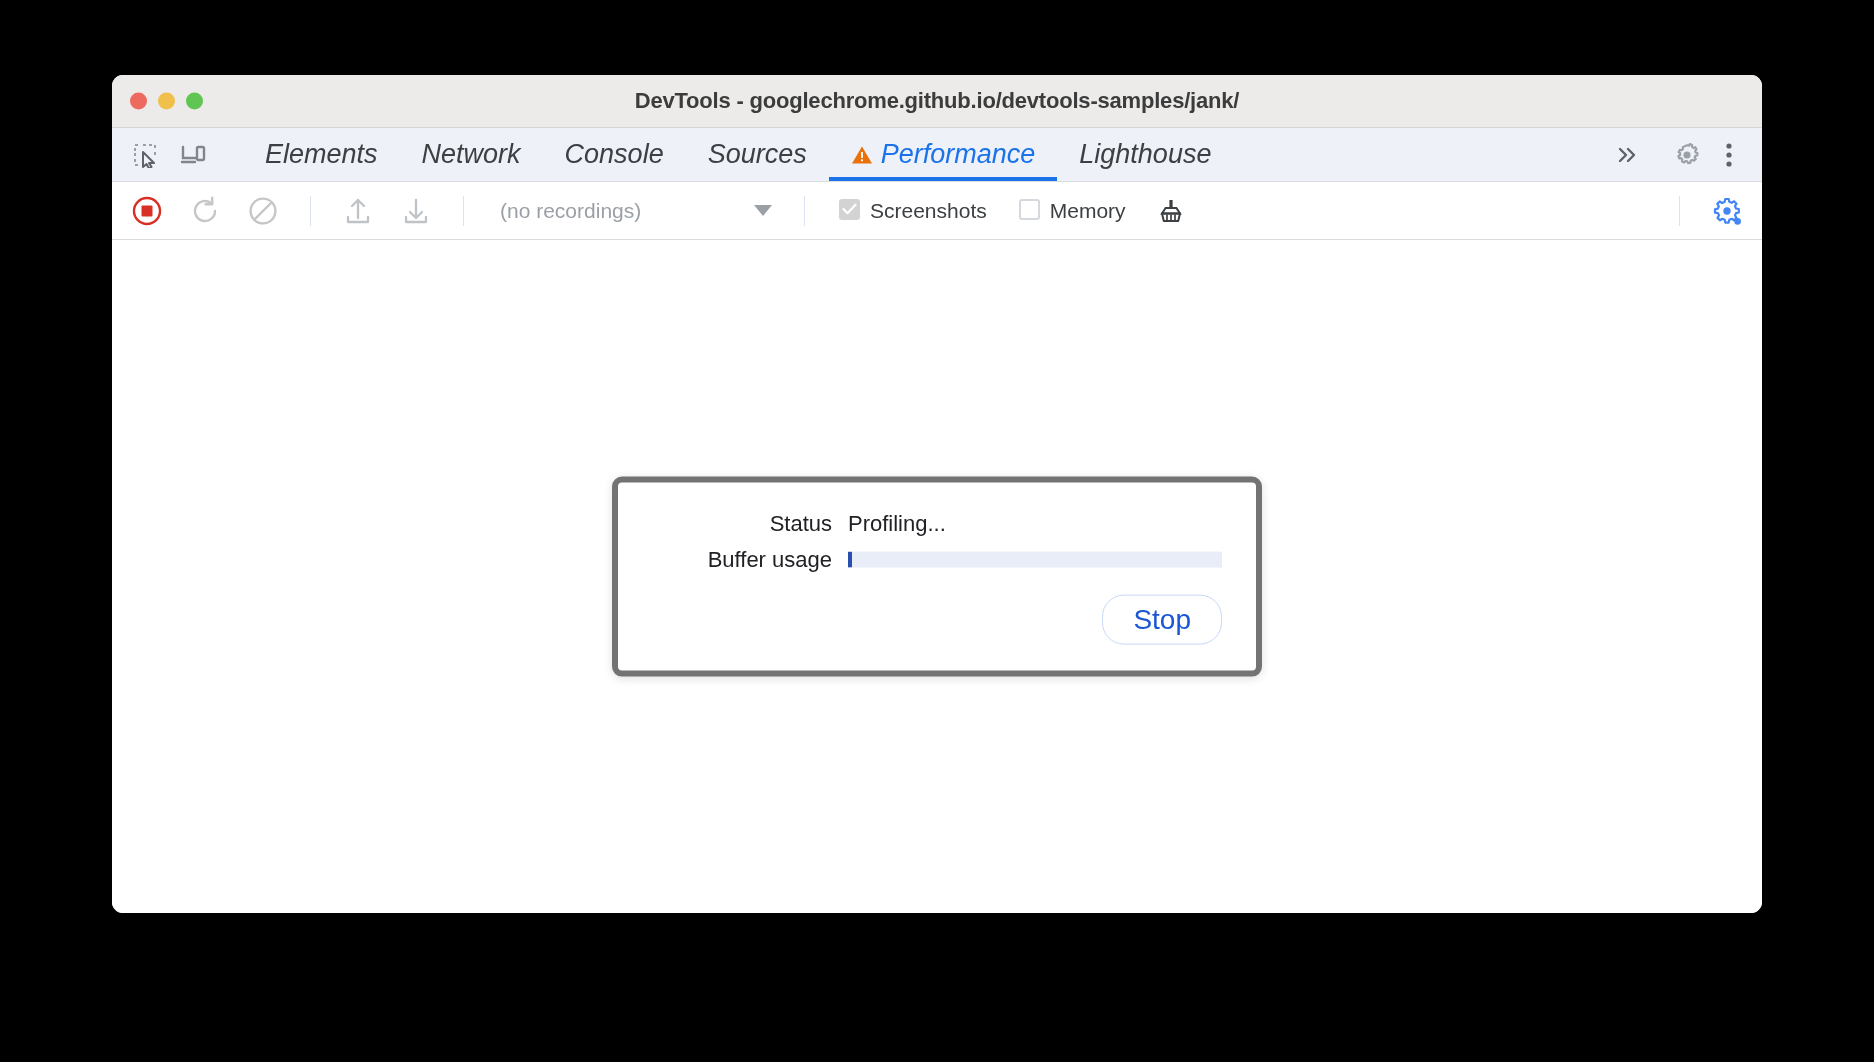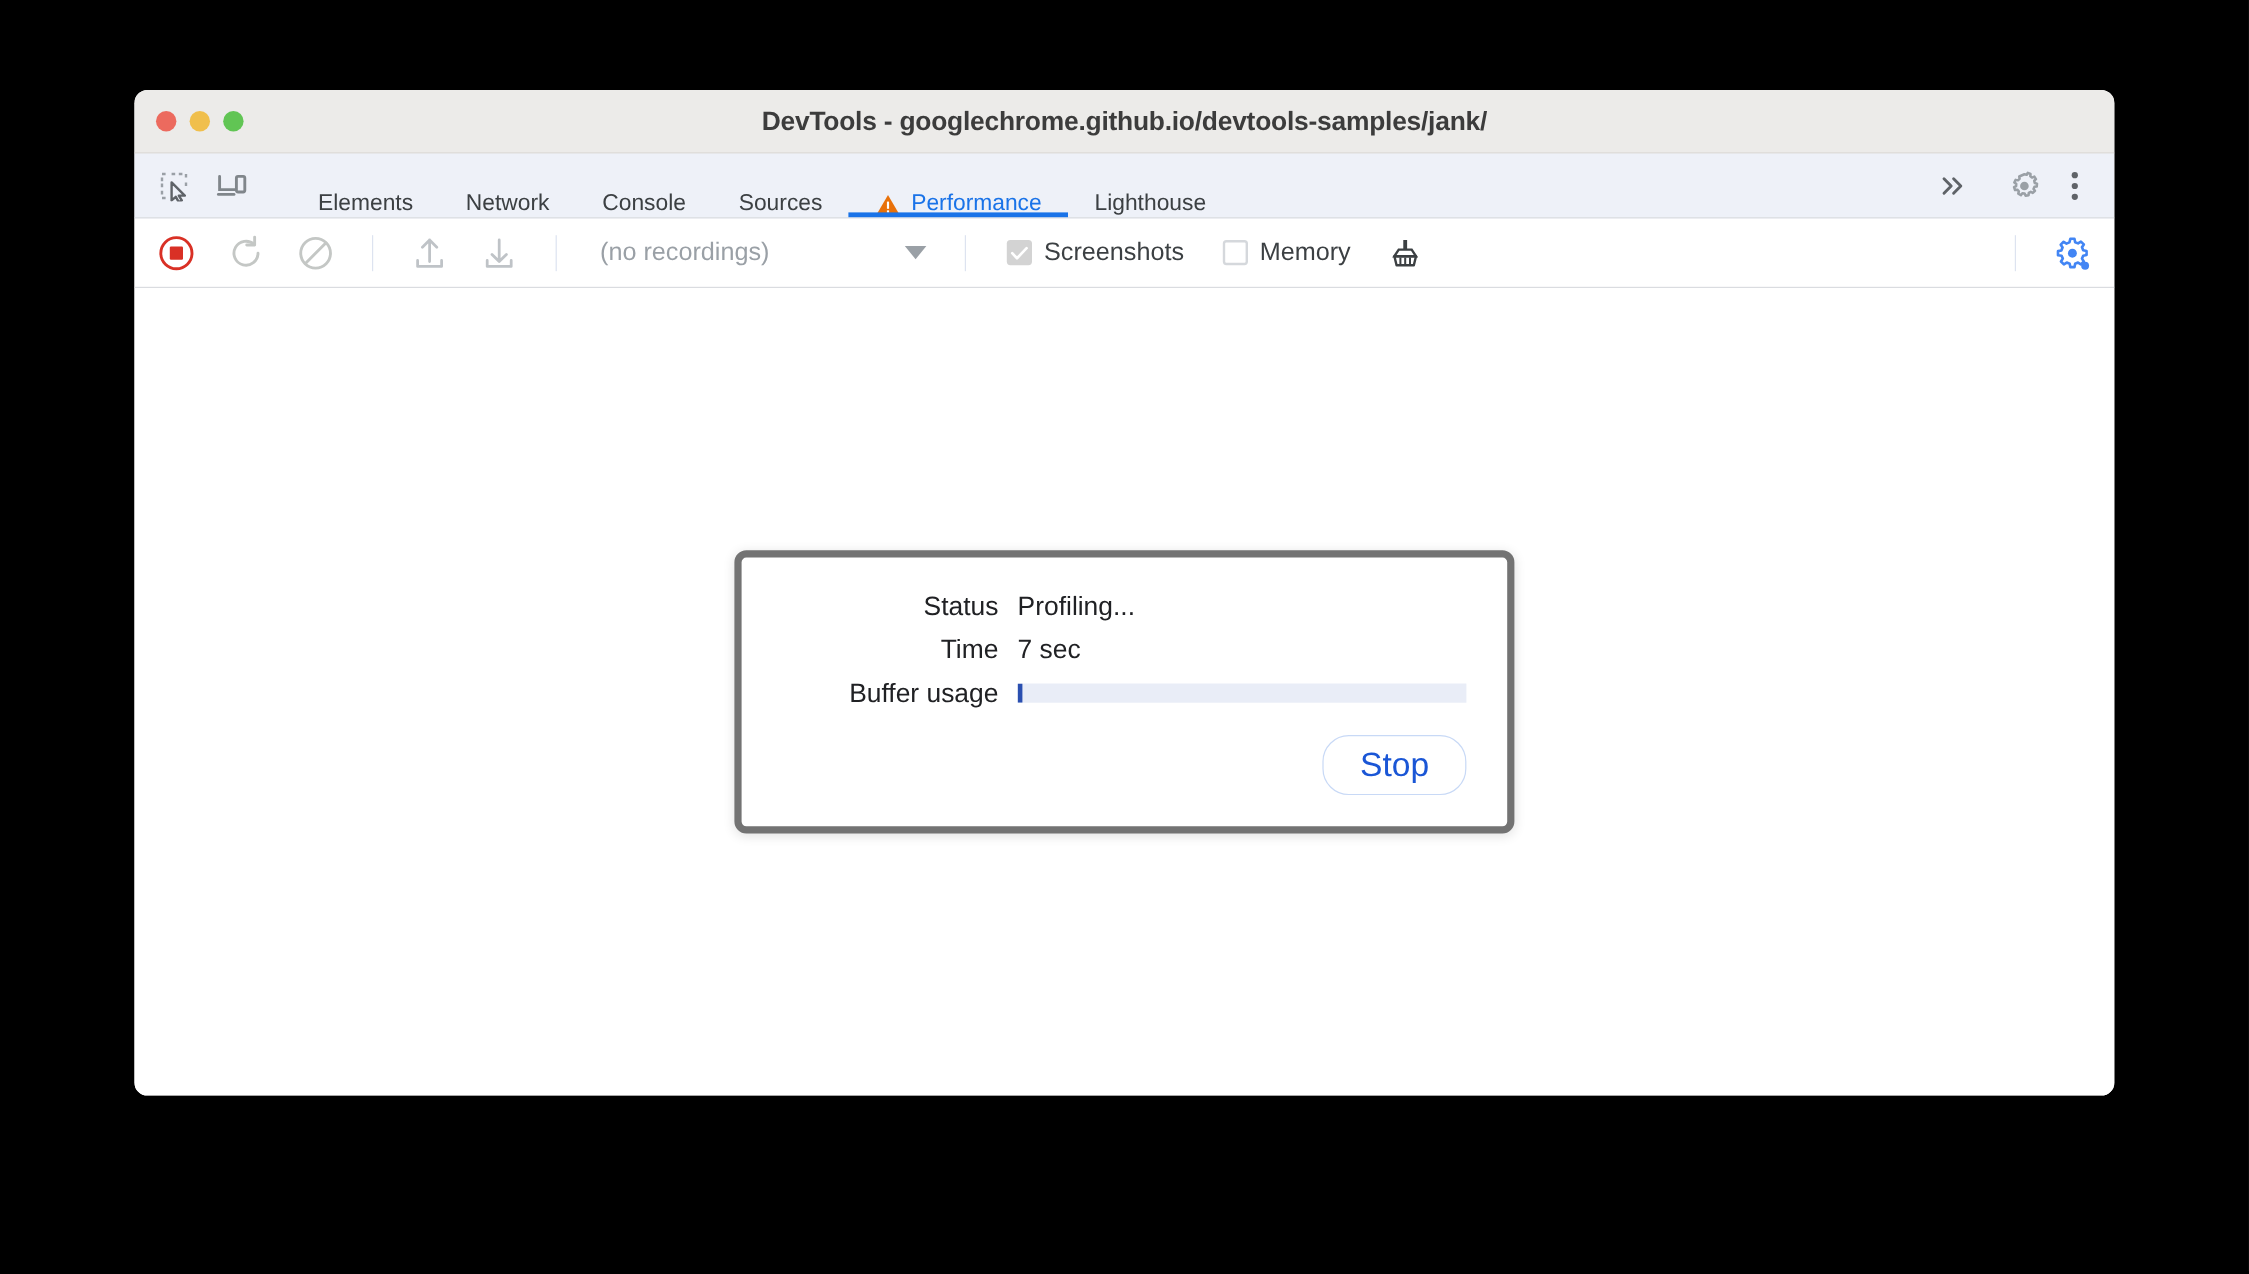--- a/index.html
+++ b/index.html
@@ -95,27 +95,28 @@
     flex: 0 0 auto;
   }
   #tabs {
     display: flex;
     align-items: stretch;
     flex: 1 1 auto;
     min-width: 0;
   }
   .tab {
     display: flex;
-    align-items: flex-end;
+    align-items: center;
     gap: 8px;
     padding: 0 22px;
-    font-size: 19px;
+    font-size: 27px;
     color: #3c4043;
     white-space: nowrap;
     position: relative;
+    font-style: italic;
   }
   .tab.active {
     color: #1a73e8;
   }
   .tab.active::after {
     content: "";
     position: absolute;
     left: 0;
     right: 0;
     bottom: 0;
@@ -171,21 +172,21 @@
     white-space: nowrap;
   }
   .caret-down {
     width: 0; height: 0;
     border-left: 9px solid transparent;
     border-right: 9px solid transparent;
     border-top: 11px solid #9aa0a6;
   }
   .cb-group {
     display: flex;
-    align-items: center;
+    align-items: flex-start;
     gap: 10px;
     padding: 0 8px;
     flex: 0 0 auto;
   }
   .cb-box {
     width: 21px;
     height: 21px;
     border-radius: 3px;
     flex: 0 0 auto;
     display: flex;
@@ -444,24 +445,20 @@
 
   <div id="panel">
 
     <div id="status-dialog">
 
       <div class="dlg-row">
         <div class="dlg-label">Status</div>
         <div class="dlg-value">Profiling...</div>
       </div>
 
-      <div class="dlg-row">
-        <div class="dlg-label">Time</div>
-        <div class="dlg-value">7 sec</div>
-      </div>
 
       <div class="dlg-row">
         <div class="dlg-label">Buffer usage</div>
         <div id="buffer-track">
           <div id="buffer-fill" style="width: 1%;"></div>
         </div>
       </div>
 
       <div id="dlg-actions">
         <button id="stop-button">Stop</button>

